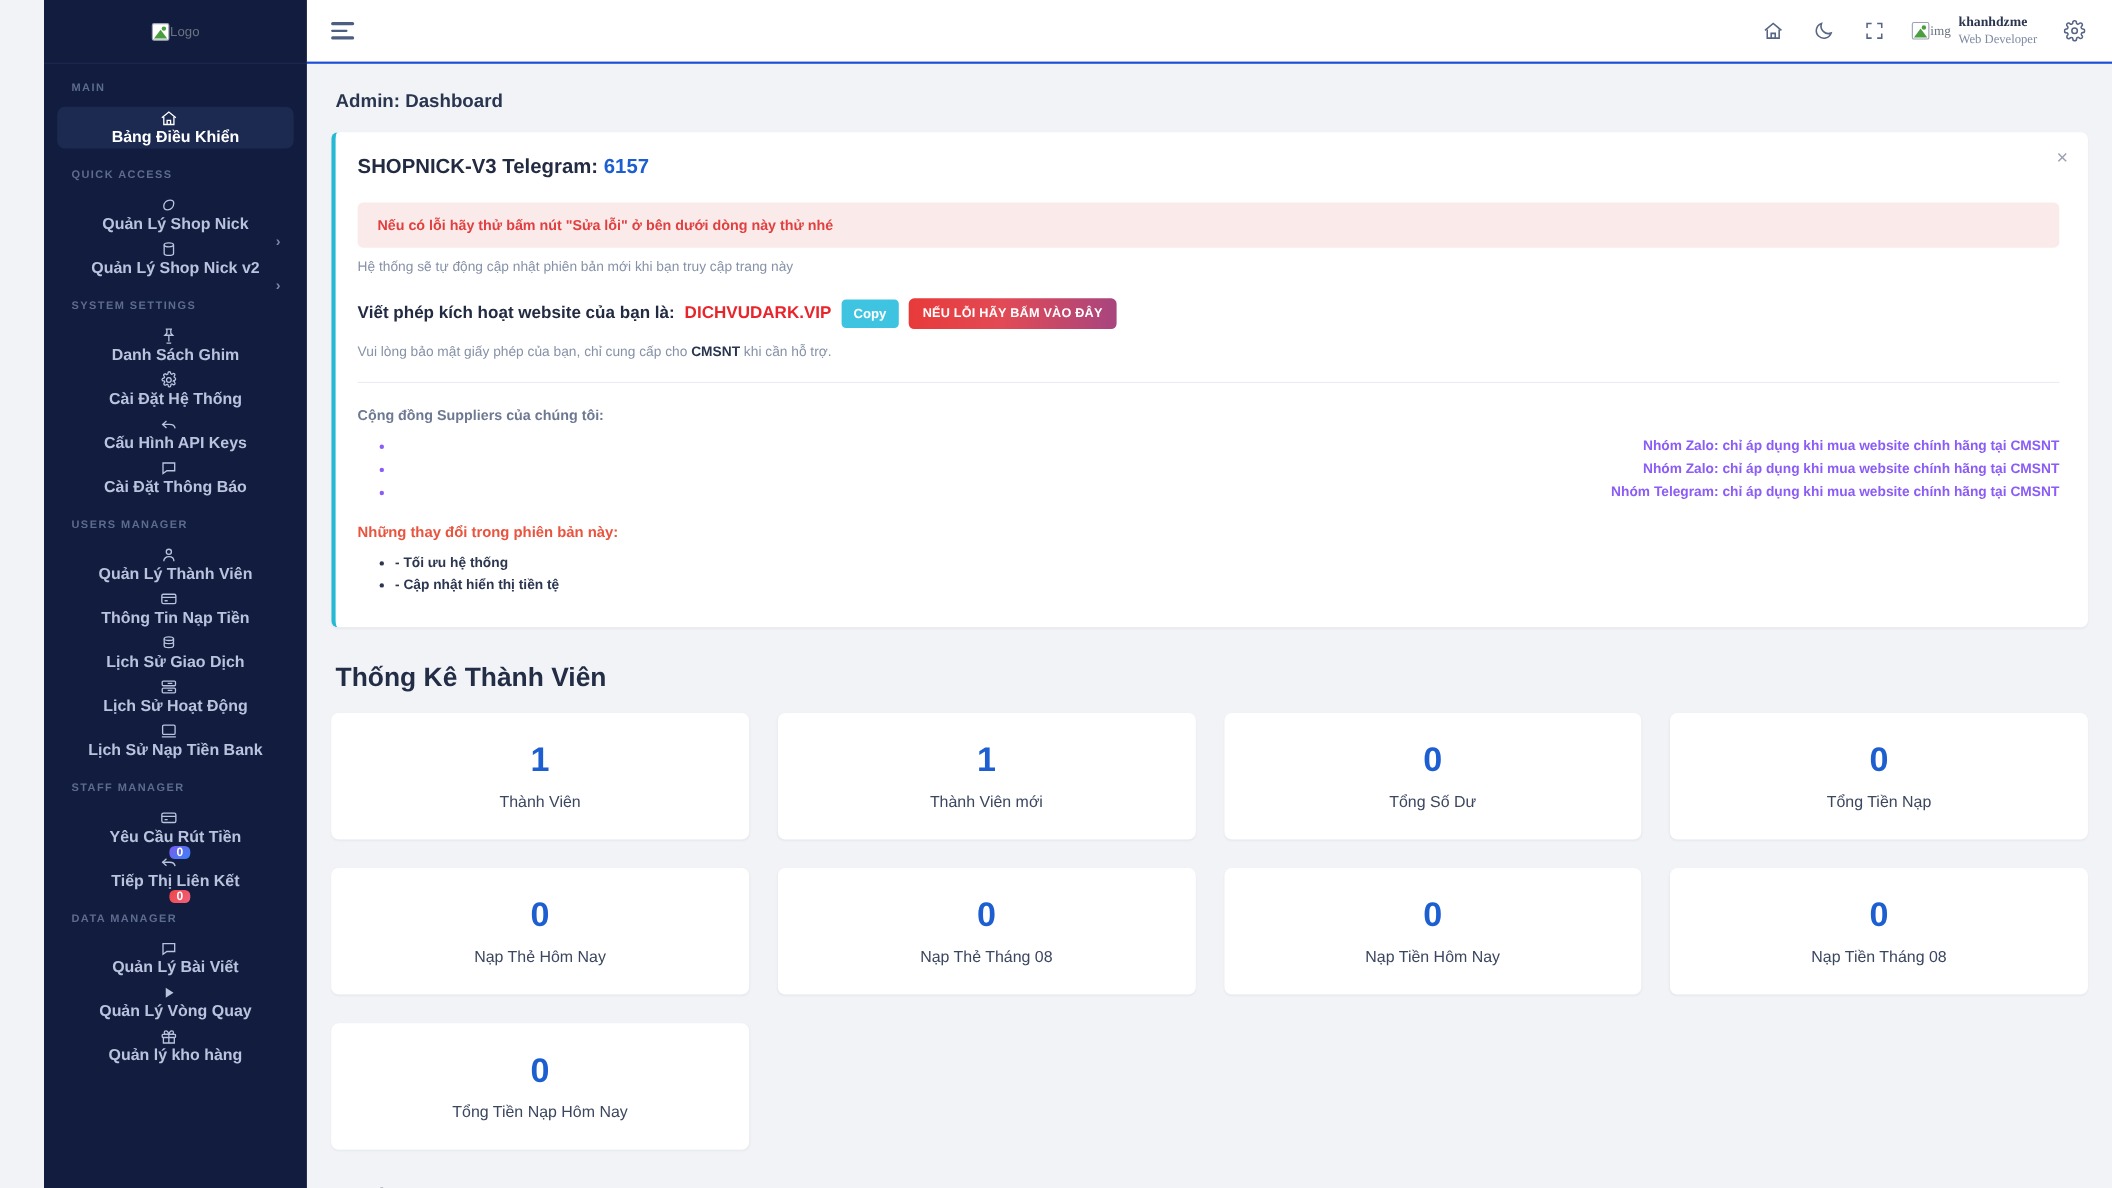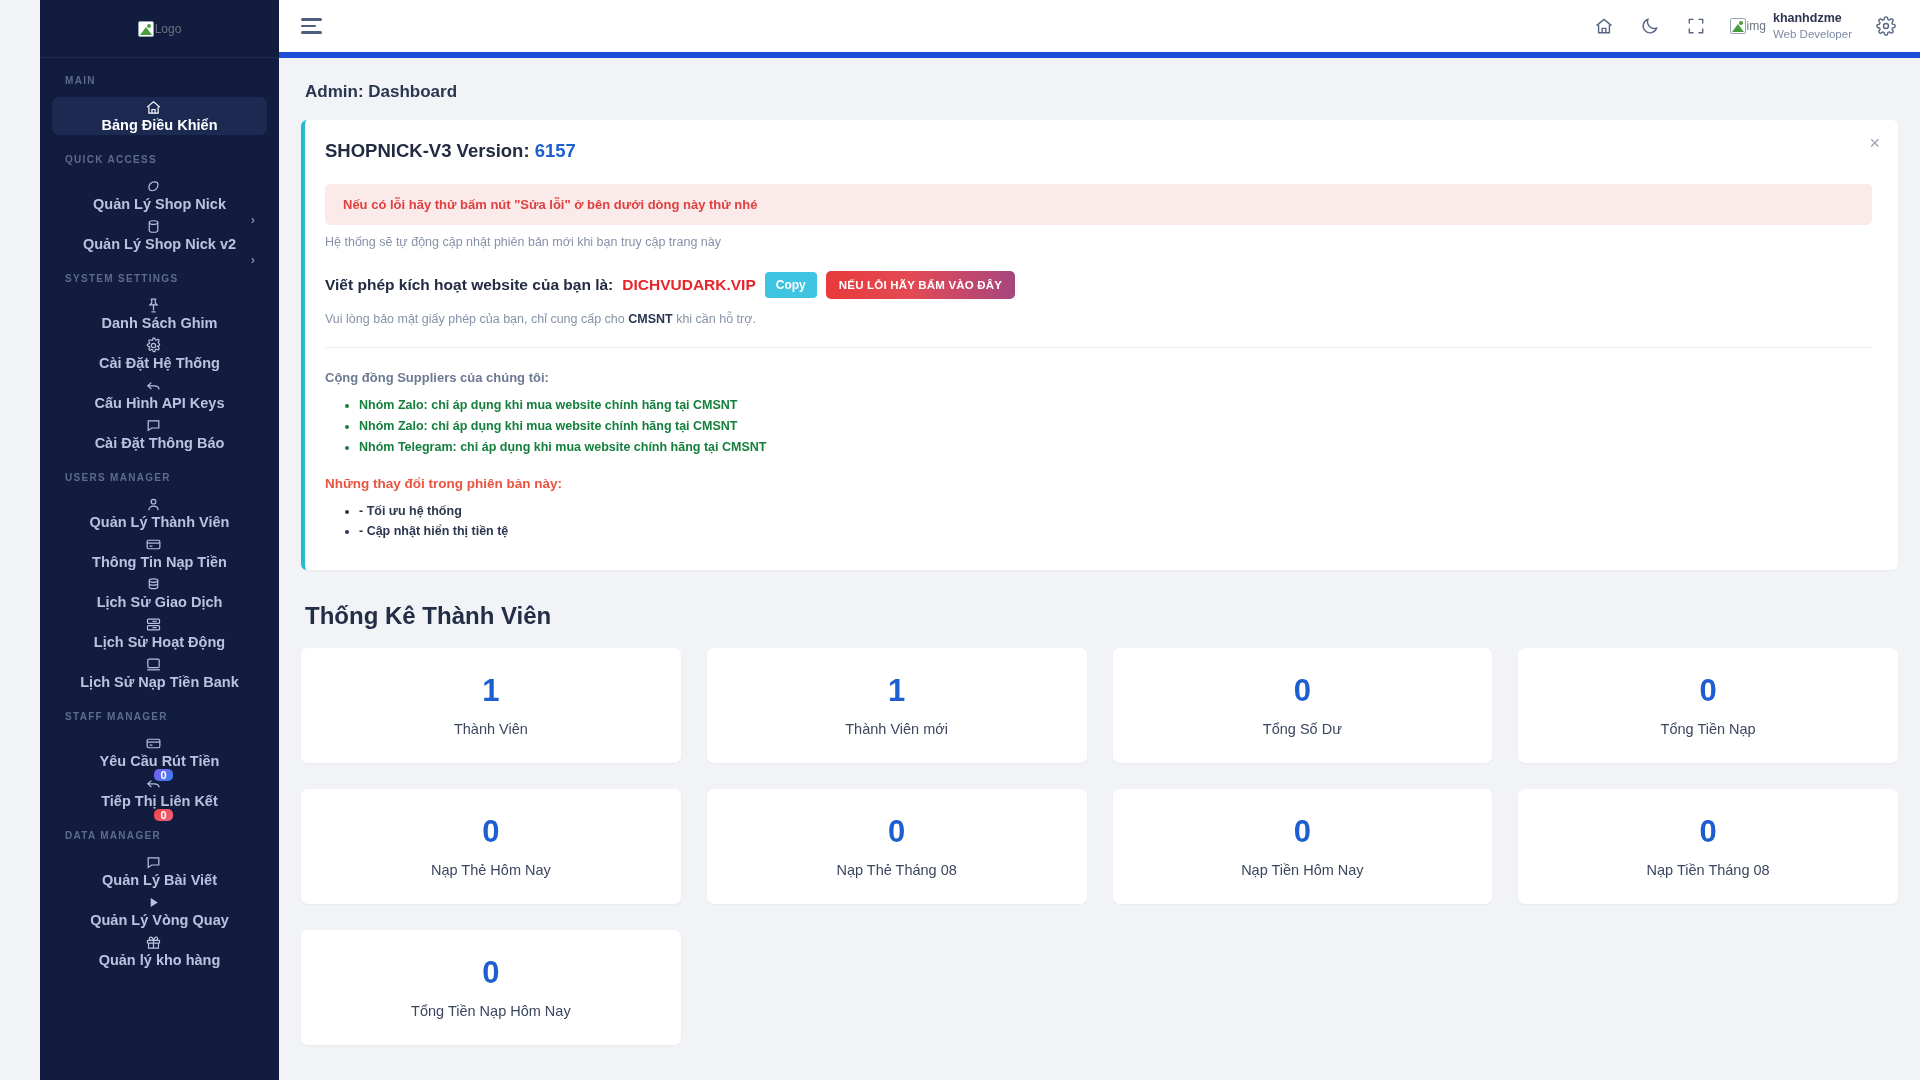--- a/index.html
+++ b/index.html
@@ -71,22 +71,23 @@
   }
   .badge.violet { background: linear-gradient(135deg,#7b5cf0,#3b82f6); }
   .badge.red    { background: linear-gradient(135deg,#ef4444,#f0627f); }
 
   
   #main { flex: 1; height: 1080px; display: flex; flex-direction: column; overflow: hidden; }
   #topbar {
     height: 58px; background: #ffffff;
     display: flex; align-items: center;
     padding: 0 22px 0 18px;
-    border-bottom: 6px solid #1d4ed8;
+    border-bottom: 2px solid #1d4ed8;
     flex-shrink: 0;
+    font-family: Liberation Serif, serif;
   }
   #hamburger { width: 34px; height: 34px; display: flex; flex-direction: column;
     justify-content: center; gap: 4px; cursor: pointer; padding-left: 4px; }
   #hamburger i { display: block; height: 2.6px; background: #4d5e80; border-radius: 2px; }
   #hamburger i:nth-child(1) { width: 21px; }
   #hamburger i:nth-child(2) { width: 15px; }
   #hamburger i:nth-child(3) { width: 21px; }
   #topbar-right { margin-left: auto; display: flex; align-items: center; gap: 22px; }
   .tb-icon { width: 24px; height: 24px; display: flex; align-items: center; justify-content: center; cursor: pointer; }
   .tb-icon svg { width: 20px; height: 20px; stroke: #566584; fill: none; stroke-width: 1.7; }
@@ -134,21 +135,21 @@
     color: #ffffff; border: none; border-radius: 5px;
     padding: 8px 13px; font-size: 11.5px; font-weight: 700; cursor: pointer;
     font-family: inherit; letter-spacing: .2px; text-align: center;
   }
   #license-note { font-size: 12.5px; color: #8792a8; margin-top: 13px; }
   #license-note b { color: #2a3550; }
   .divider { height: 1px; background: #e9ecf2; margin: 21px 0 0 0; }
   #suppliers-title { font-size: 13px; color: #6d7992; font-weight: 600; margin-top: 22px; }
   ul.bullets { margin: 13px 0 0 34px; }
   ul.bullets li { font-size: 12.5px; color: #7a8characters; margin-bottom: 7px; }
-  ul.bullets li { color: #15803d; font-weight: 600; }
+  ul.bullets li { color: #8b5cf6; font-weight: 600; text-align: right; }
   #changes-title { font-size: 13.5px; font-weight: 700; color: #e8543f; margin-top: 22px; }
   ul.changes { margin: 13px 0 0 34px; }
   ul.changes li { font-size: 12.5px; color: #2c3650; font-weight: 700; margin-bottom: 6px; }
 
   
   .section-title {
     font-size: 24px; font-weight: 700; color: #232d45;
     margin: 32px 0 18px 4px;
   }
   .stat-grid {
@@ -403,21 +404,21 @@
     </header>
 
     <main id="content">
 
       <div id="page-title">Admin: Dashboard</div>
 
       <section id="notice">
         <span id="notice-close">×</span>
 
         <div id="notice-title">
-          <span>SHOPNICK-V3 Version:</span>
+          <span>SHOPNICK-V3 Telegram:</span>
           <span class="ver">6157</span>
         </div>
         <div id="err-alert">Nếu có lỗi hãy thử bấm nút "Sửa lỗi" ở bên dưới dòng này thử nhé</div>
 
         <div id="notice-sub">Hệ thống sẽ tự động cập nhật phiên bản mới khi bạn truy cập trang này</div>
 
         <div id="license-row">
           <span id="license-label">Viết phép kích hoạt website của bạn là:</span>
           <span id="license-value">DICHVUDARK.VIP</span>
           <button id="copy-btn">Copy</button>

